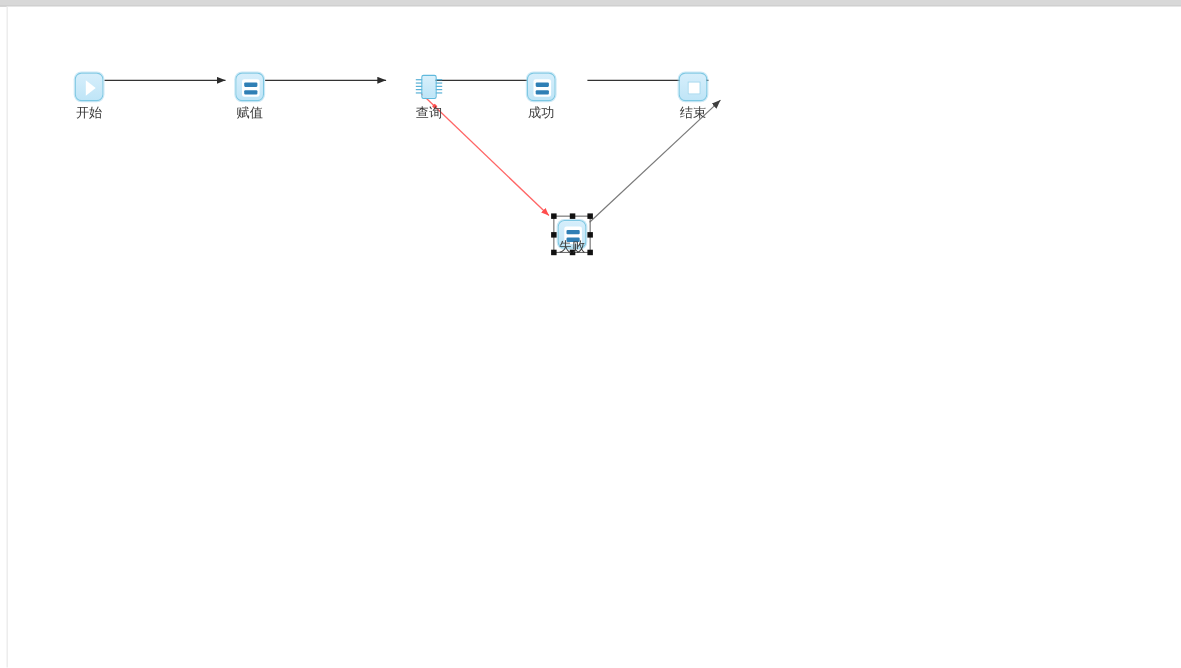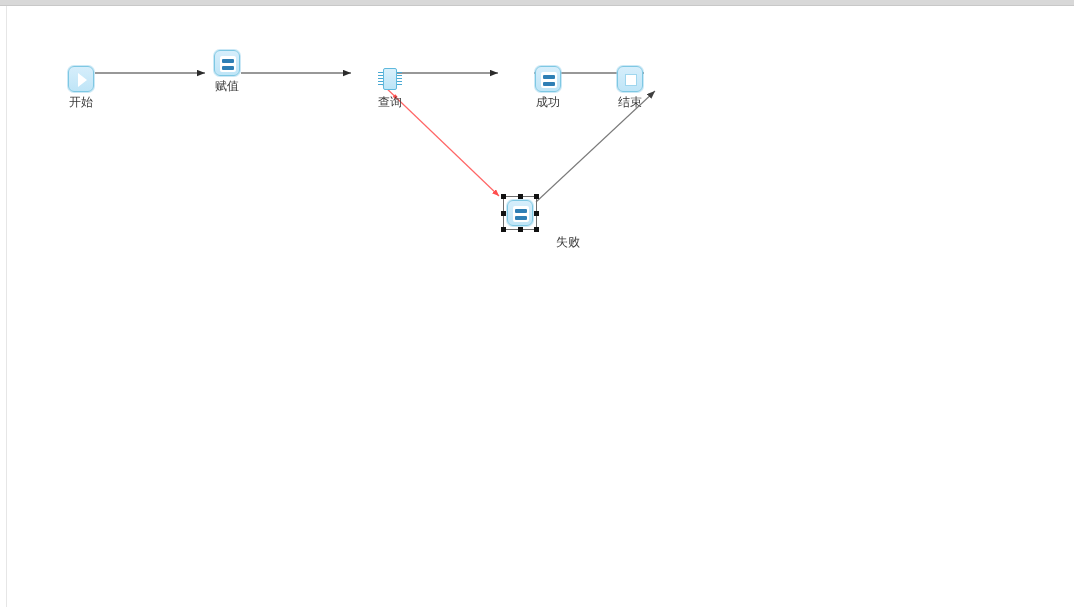--- a/index.html
+++ b/index.html
@@ -209,21 +209,21 @@
       <line x1="529" y1="196" x2="648" y2="85" stroke="#7a7a7a" stroke-width="1.1" marker-end="url(#arrow-gray)"></line>
     </svg>
 
     <div class="node" style="left:61px; top:60px;">
       <div class="node-shape">
         <div class="glyph glyph-play"></div>
       </div>
       <div class="node-label">开始</div>
     </div>
 
-    <div class="node" style="left:207px; top:44px;">
+    <div class="node" style="left:207px; top:60px;">
       <div class="node-shape">
         <div class="glyph glyph-bars">
           <span class="bar bar-1"></span>
           <span class="bar bar-2"></span>
         </div>
       </div>
       <div class="node-label">赋值</div>
     </div>
 
     <div class="node" style="left:370px; top:60px;">
@@ -238,21 +238,21 @@
           <span class="pin pin-r" style="top:9px;"></span>
           <span class="pin pin-r" style="top:12px;"></span>
           <span class="pin pin-r" style="top:15px;"></span>
           <span class="pin pin-r" style="top:18px;"></span>
           <span class="chip-body"></span>
         </div>
       </div>
       <div class="node-label">查询</div>
     </div>
 
-    <div class="node" style="left:528px; top:60px;">
+    <div class="node" style="left:472px; top:60px;">
       <div class="node-shape">
         <div class="glyph glyph-bars">
           <span class="bar bar-1"></span>
           <span class="bar bar-2"></span>
         </div>
       </div>
       <div class="node-label">成功</div>
     </div>
 
     <div class="node" style="left:610px; top:60px;">
@@ -273,17 +273,17 @@
       <div class="sel-box"></div>
       <span class="handle" style="left:-6px;  top:-6px;"></span>
       <span class="handle" style="left:10.5px; top:-6px;"></span>
       <span class="handle" style="left:27px;  top:-6px;"></span>
       <span class="handle" style="left:-6px;  top:10.5px;"></span>
       <span class="handle" style="left:27px;  top:10.5px;"></span>
       <span class="handle" style="left:-6px;  top:27px;"></span>
       <span class="handle" style="left:10.5px; top:27px;"></span>
       <span class="handle" style="left:27px;  top:27px;"></span>
 
-      <div class="node-label" style="top:35px;margin-left:48px;">失败</div>
+      <div class="node-label" style="top:17px;">失败</div>
     </div>
 
   </div>
 </div>
 
 </body></html>

